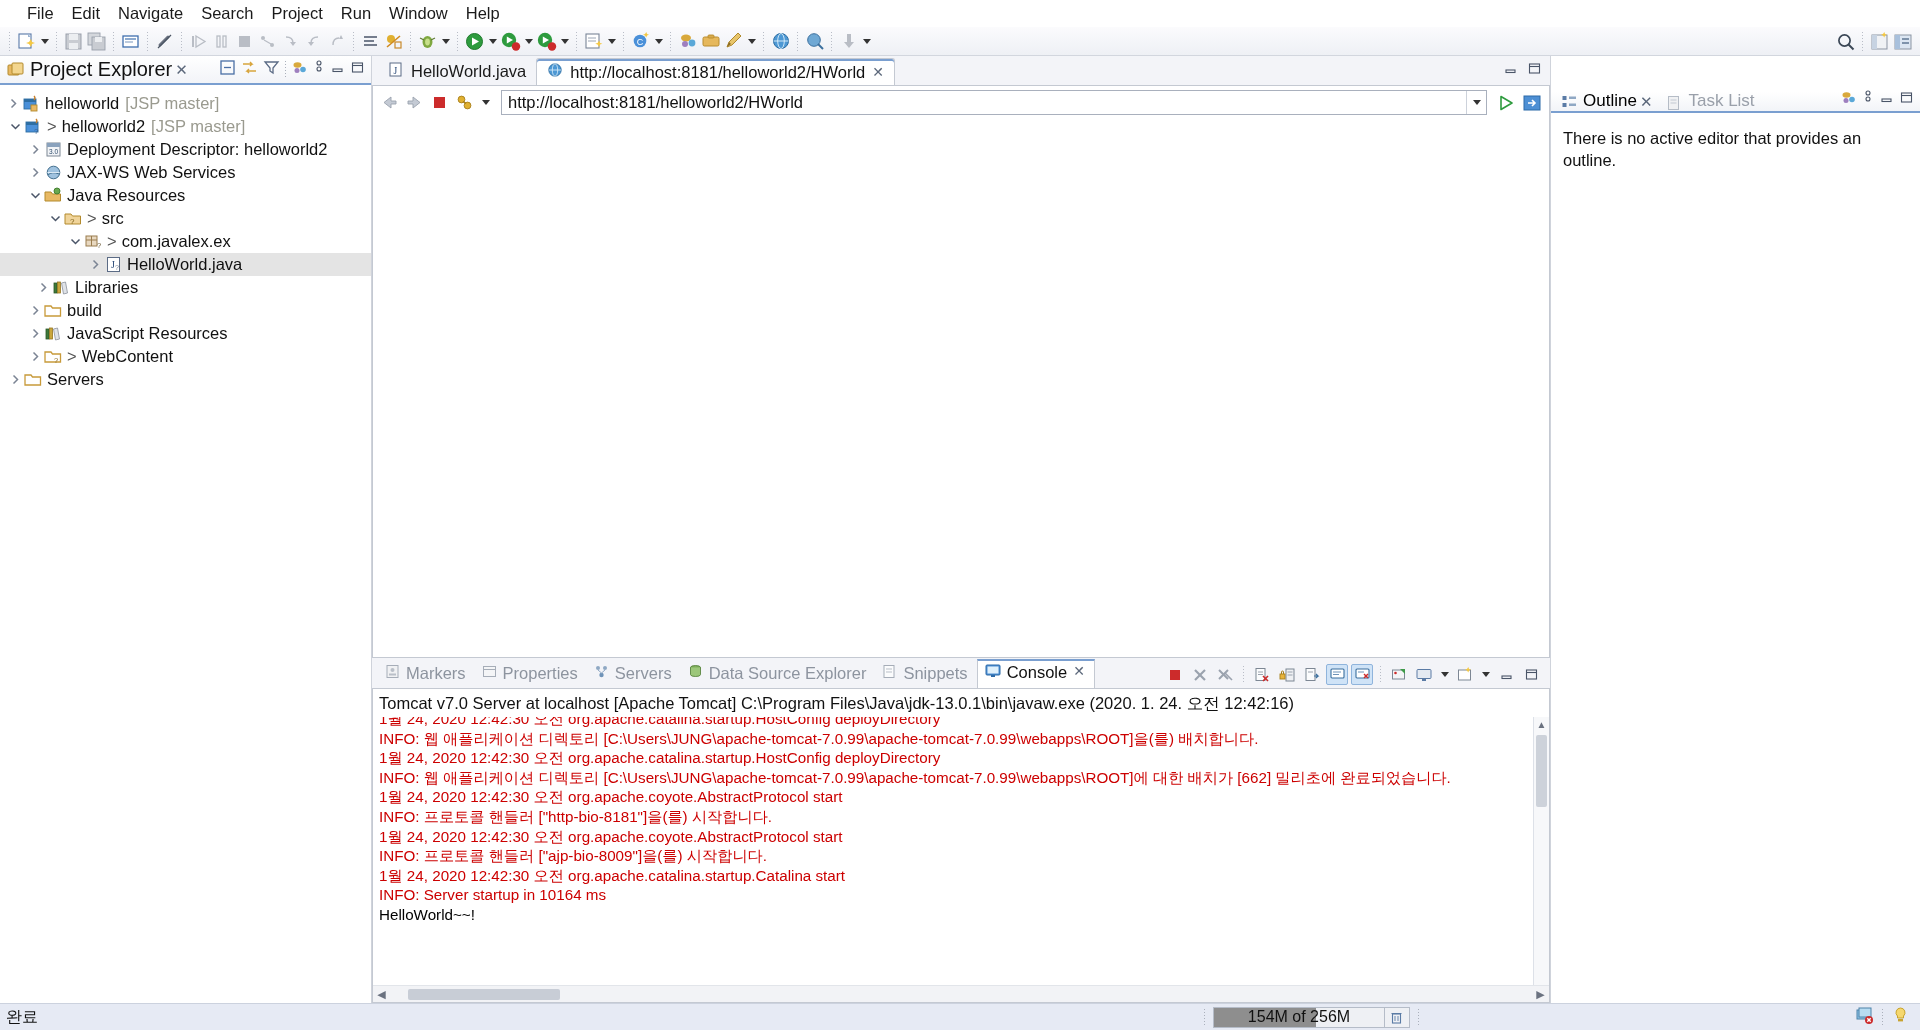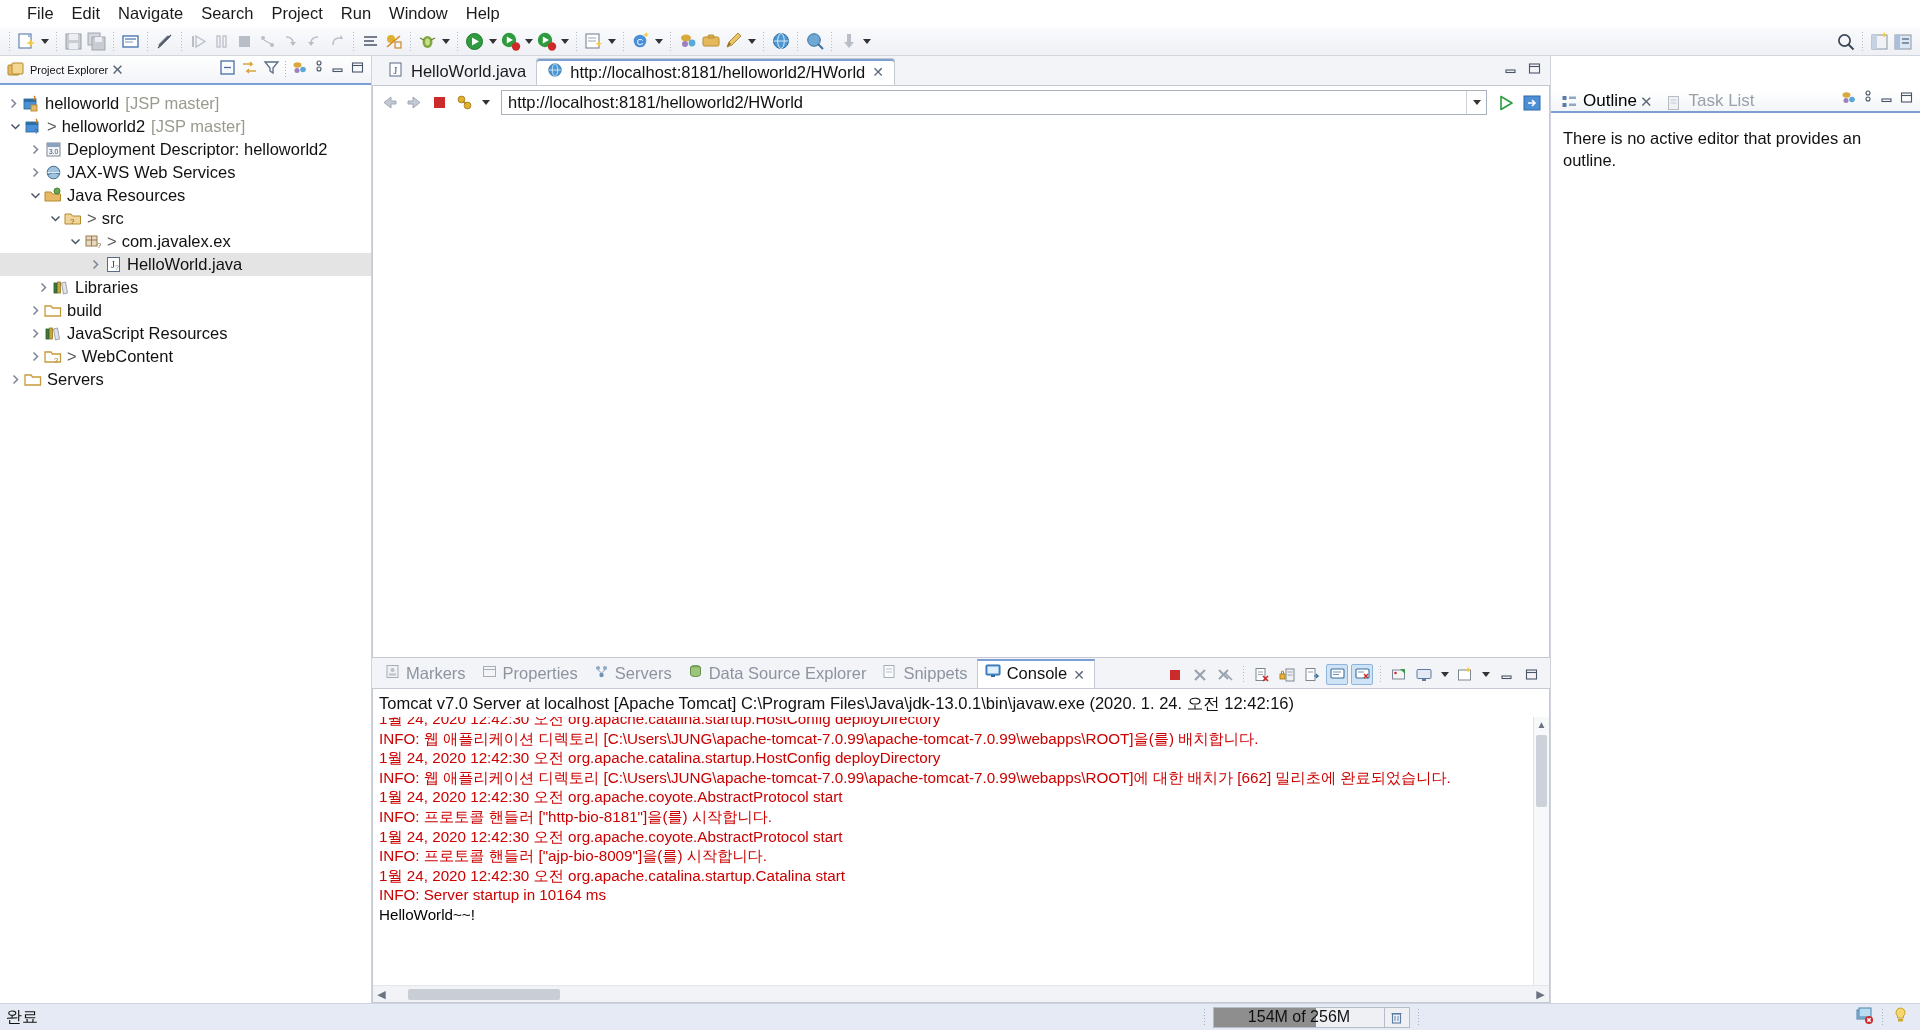--- a/index.html
+++ b/index.html
@@ -78,21 +78,21 @@
     width: 372px; flex: 0 0 372px;
     display:flex; flex-direction:column; background:#ffffff;
     border-right: 1px solid #cfd3db;
   }
   .pe-header {
     height: 29px; display:flex; align-items:center;
     background: linear-gradient(#ffffff,#f2f4f8);
     border-bottom: 2px solid #7a9fd0;
     padding-left: 6px; position:relative;
   }
-  .pe-title { display:flex; align-items:center; gap:6px; font-size:11px; color:#111; }
+  .pe-title { display:flex; align-items:center; gap:6px; font-size:20px; color:#111; }
   .pe-close { color:#5b677a; font-size:15px; margin-left:3px; }
   .tree { flex:1 1 auto; overflow:hidden; padding-top: 7px; background:#fff; }
   .tree-row {
     height: 23px; display:flex; align-items:center; font-size:16.5px;
     white-space:nowrap; padding-right:4px;
   }
   .tree-row.selected { background:#e4e4e4; }
   .twisty { width:15px; flex:0 0 15px; display:flex; align-items:center; justify-content:center; color:#7b8494; }
   .twisty svg { display:block; }
   .node-icon { width:20px; flex:0 0 20px; display:flex; align-items:center; justify-content:center; margin-right:4px; }
@@ -152,21 +152,21 @@
   
   .console-panel {
     flex: 0 0 345px; display:flex; flex-direction:column;
     background:#f3f4f8; min-height:0;
   }
   .console-tabbar {
     height: 30px; flex:0 0 30px; display:flex; align-items:flex-end;
     padding-left:6px; position:relative;
   }
   .c-tab {
-    display:flex; align-items:flex-end; gap:6px; padding: 3px 9px 5px 7px;
+    display:flex; align-items:flex-start; gap:6px; padding: 3px 9px 5px 7px;
     font-size:16.5px; white-space:nowrap;
   }
   .c-tab.inactive { color:#8d949f; }
   .c-tab.active { color:#111; background:#ffffff; border-top:2px solid #7a9fd0; border-left:1px solid #c4c9d2; border-right:1px solid #c4c9d2; padding-top:2px; }
   .c-tab .x { color:#5b677a; font-size:14px; }
   .console-tools { margin-left:auto; display:flex; align-items:center; gap:3px; padding-right:8px; padding-bottom:3px; }
   .ct-btn { width:22px;height:21px;display:flex;align-items:center;justify-content:center; }
   .ct-btn.on { background:#cfe3f7; border:1px solid #8fb4dc; border-radius:2px; }
   .ct-sep { width:1px;height:17px;margin:0 4px;background:repeating-linear-gradient(to bottom,#b9bdc7 0 1px, transparent 1px 3px); }
   .ct-arrow { width:13px;height:20px;display:flex;align-items:center;justify-content:center; }

